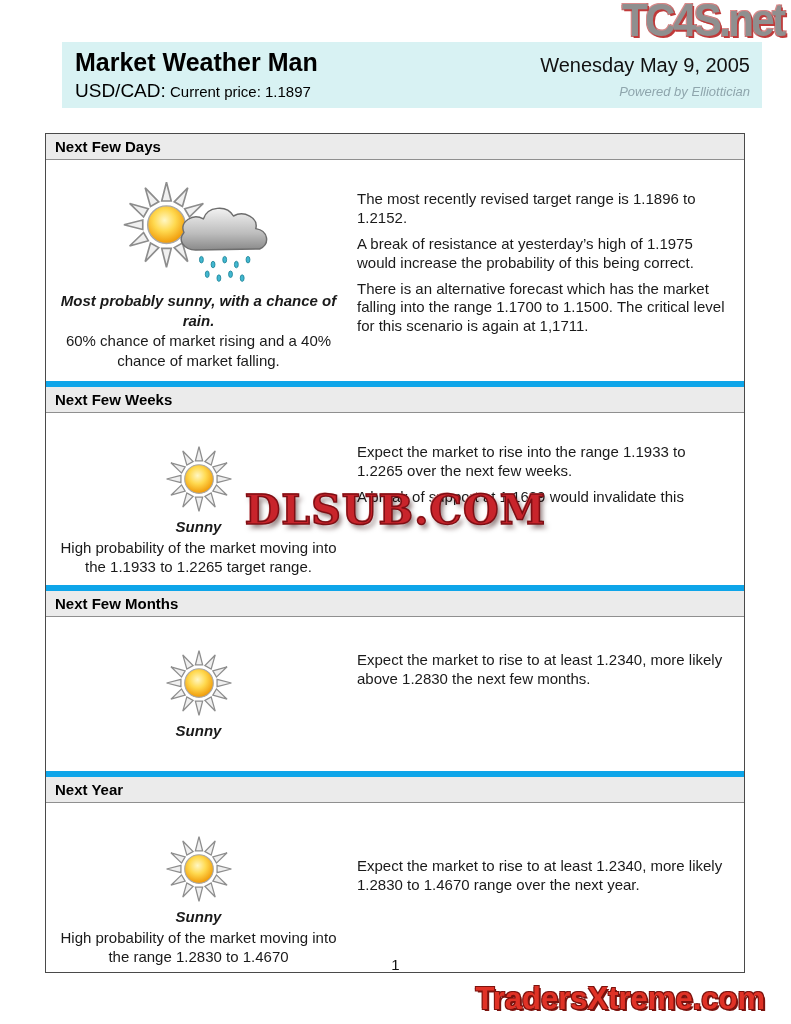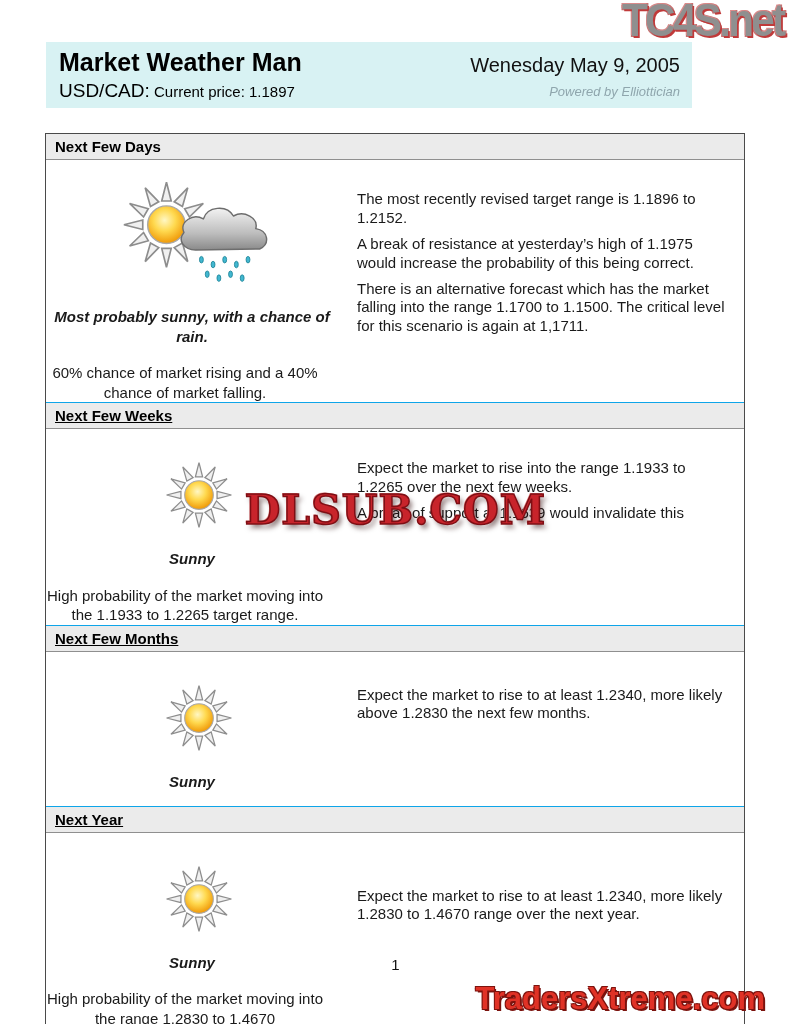--- a/index.html
+++ b/index.html
@@ -17,46 +17,46 @@
     position:absolute; top:-7px; right:8px;
     font-size:46px; font-weight:bold; letter-spacing:-3px;
     color:#8f8f8f;
     text-shadow:2px 2px 0 #c03a3a, -1px -1px 0 #d98a8a, 1px -1px 0 #c87070, -1px 1px 0 #c87070;
     transform:scaleX(0.92); transform-origin:100% 0;
     white-space:nowrap;
   }
 
   
   .header-band {
-    position:absolute; left:46px; top:42px; width:646px; height:66px;
+    position:absolute; left:62px; top:42px; width:700px; height:66px;
     background:#d8f2f3;
   }
   .mwm-title { position:absolute; left:13px; top:6px; font-size:25px; font-weight:bold; color:#000; }
   .hdr-date  { position:absolute; right:12px; top:12px; font-size:20px; color:#111; }
   .pair-line { position:absolute; left:13px; bottom:6px; font-size:19px; color:#000; }
   .pair-line .price { font-size:15px; }
   .powered   { position:absolute; right:12px; bottom:9px; font-size:13px; font-style:italic; color:#8fa6ad; }
 
   
   .main-box {
     position:absolute; left:45px; top:133px; width:700px;
     border:1px solid #4a4a4a; background:#fff;
   }
   .section-header {
     background:#ebebeb;
     border-bottom:1px solid #8f8f8f;
     padding:4px 0 4px 9px;
     font-size:15px; font-weight:bold; color:#000;
   }
-  .section + .section .section-header { border-top:1px solid #0ea5e9;text-decoration:underline; }
+  .section + .section .section-header { border-top:6px solid #0ea5e9; }
 
   .section-body { display:flex; }
   .left-col {
     width:305px; text-align:center; padding-top:18px;
-    display:flex; flex-direction:column; gap:16px;
+    display:flex; flex-direction:column; align-items:center;
   }
   .right-col { flex:1; padding:30px 14px 0 6px; font-size:15px; line-height:1.26; }
   .right-col p { margin-bottom:7px; }
   .right-col p:empty { display:none; }
 
   .headline { font-weight:bold; font-style:italic; font-size:15px; line-height:1.3; max-width:292px; margin-top:4px; }
   .detail   { font-size:15px; line-height:1.3; max-width:278px; margin-top:1px; }
 
   .s0 .section-body { min-height:221px; }
   .s1 .section-body { min-height:172px; }

